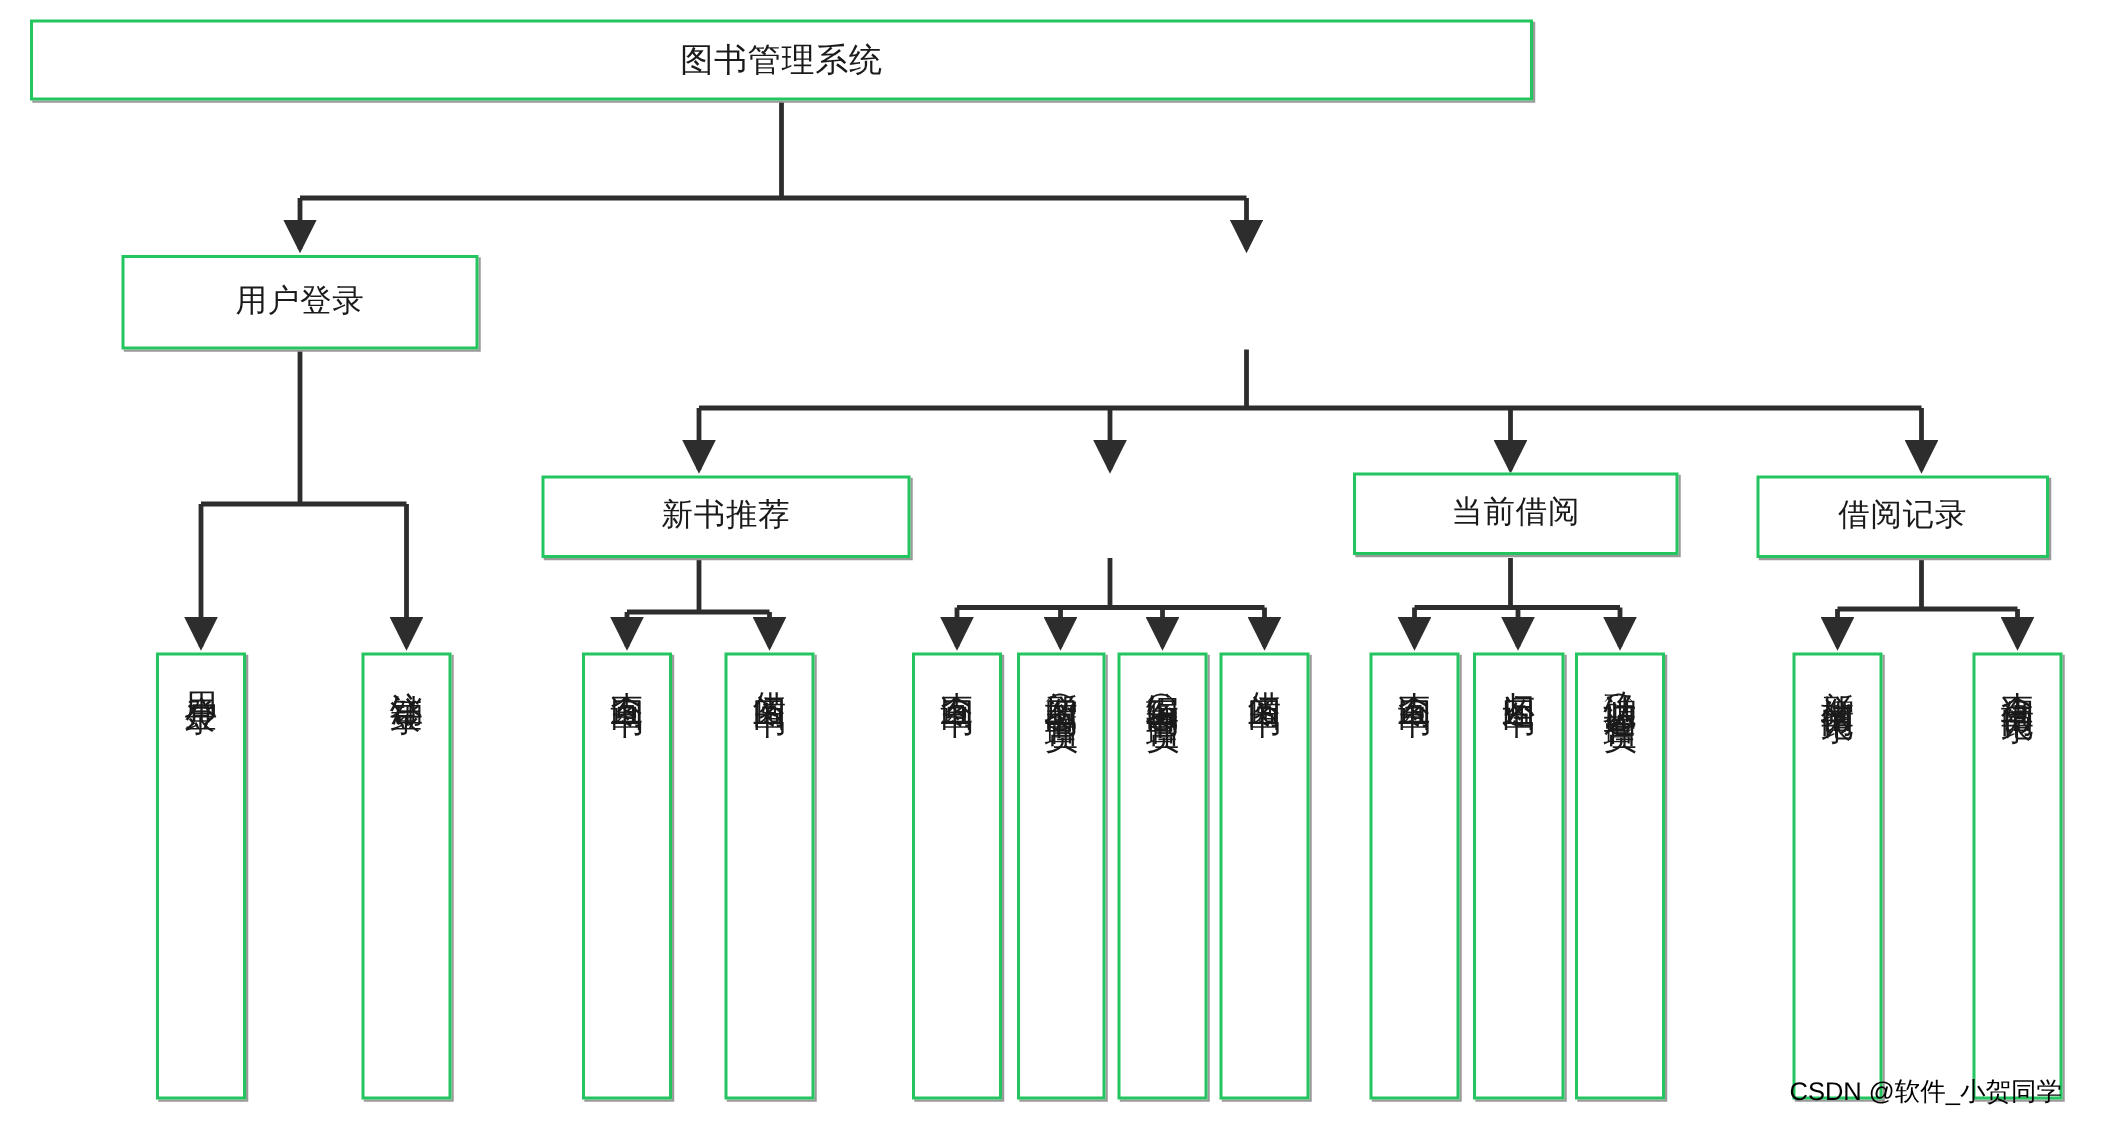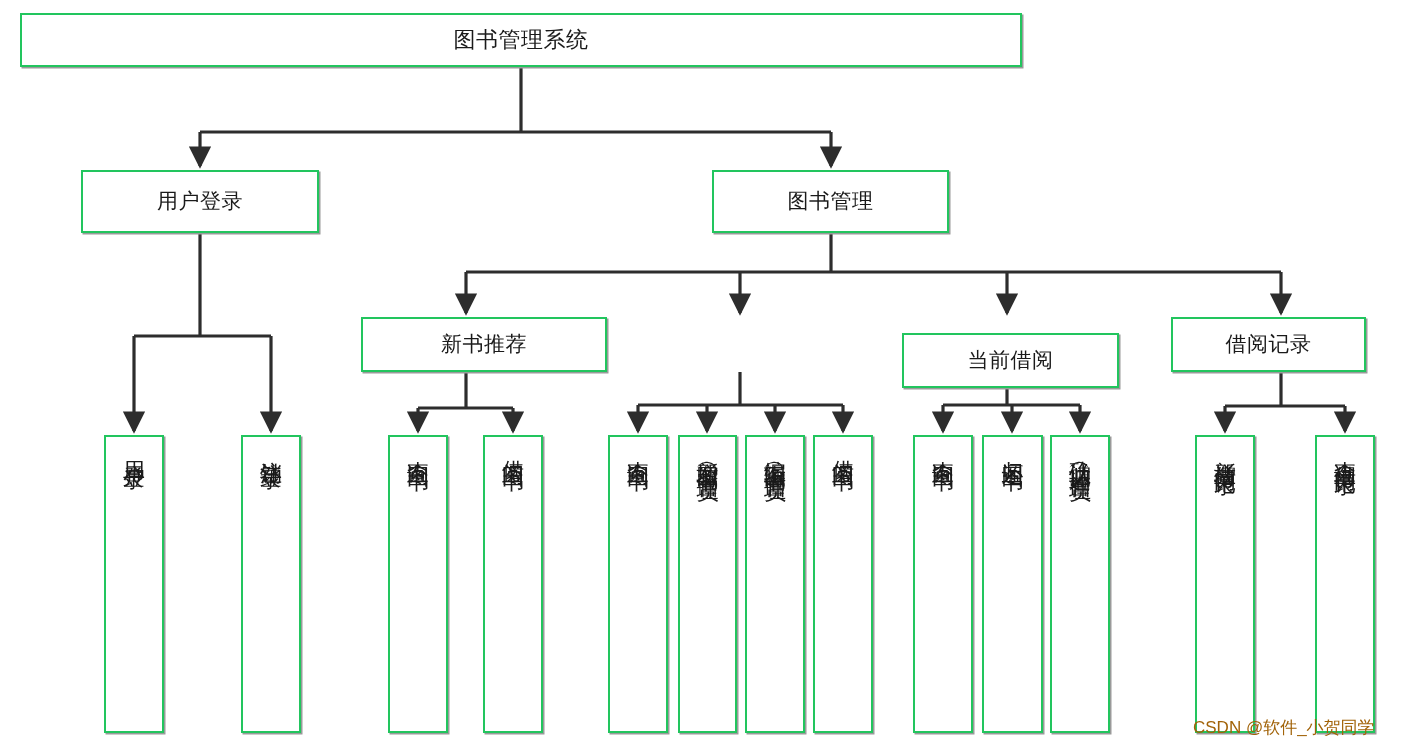--- a/index.html
+++ b/index.html
@@ -58,21 +58,21 @@
     font-size: 22px;
     letter-spacing: 3px;
     line-height: 1;
   }
   .node.root .node-label { font-size: 22px; }
   .watermark {
     position: absolute;
     left: 1193px;
     top: 716px;
     font-size: 17px;
-    color: #a16207;
+    color: #000000;
     white-space: nowrap;
     z-index: 6;
     font-family: "Liberation Sans", "DejaVu Sans", sans-serif;
   }
 </style>
 </head>
 <body>
 
 <div id="canvas">
 
@@ -126,28 +126,25 @@
     </g>
   </svg>
 
   <div class="node horizontal root" style="left: 20px; top: 13px; width: 1002px; height: 54px;">
     <span class="node-label">图书管理系统</span>
   </div>
 
   <div class="node horizontal" style="left: 81px; top: 170px; width: 238px; height: 63px;">
     <span class="node-label">用户登录</span>
   </div>
-  <div class="node horizontal" style="left: 712px; top: 170px; width: 237px; height: 63px;">
-    <span class="node-label">图书管理</span>
-  </div>
 
   <div class="node horizontal" style="left: 361px; top: 317px; width: 246px; height: 55px;">
     <span class="node-label">新书推荐</span>
   </div>
-  <div class="node horizontal" style="left: 902px; top: 333px; width: 217px; height: 55px; justify-content: center;">
+  <div class="node horizontal" style="left: 902px; top: 315px; width: 217px; height: 55px; justify-content: center;">
     <span class="node-label">当前借阅</span>
   </div>
   <div class="node horizontal" style="left: 1171px; top: 317px; width: 195px; height: 55px;">
     <span class="node-label">借阅记录</span>
   </div>
 
   <div class="node vertical" style="left: 104px; top: 435px; width: 60px; height: 298px;">
     <span class="node-label">用户登录</span>
   </div>
   <div class="node vertical" style="left: 241px; top: 435px; width: 60px; height: 298px;">

